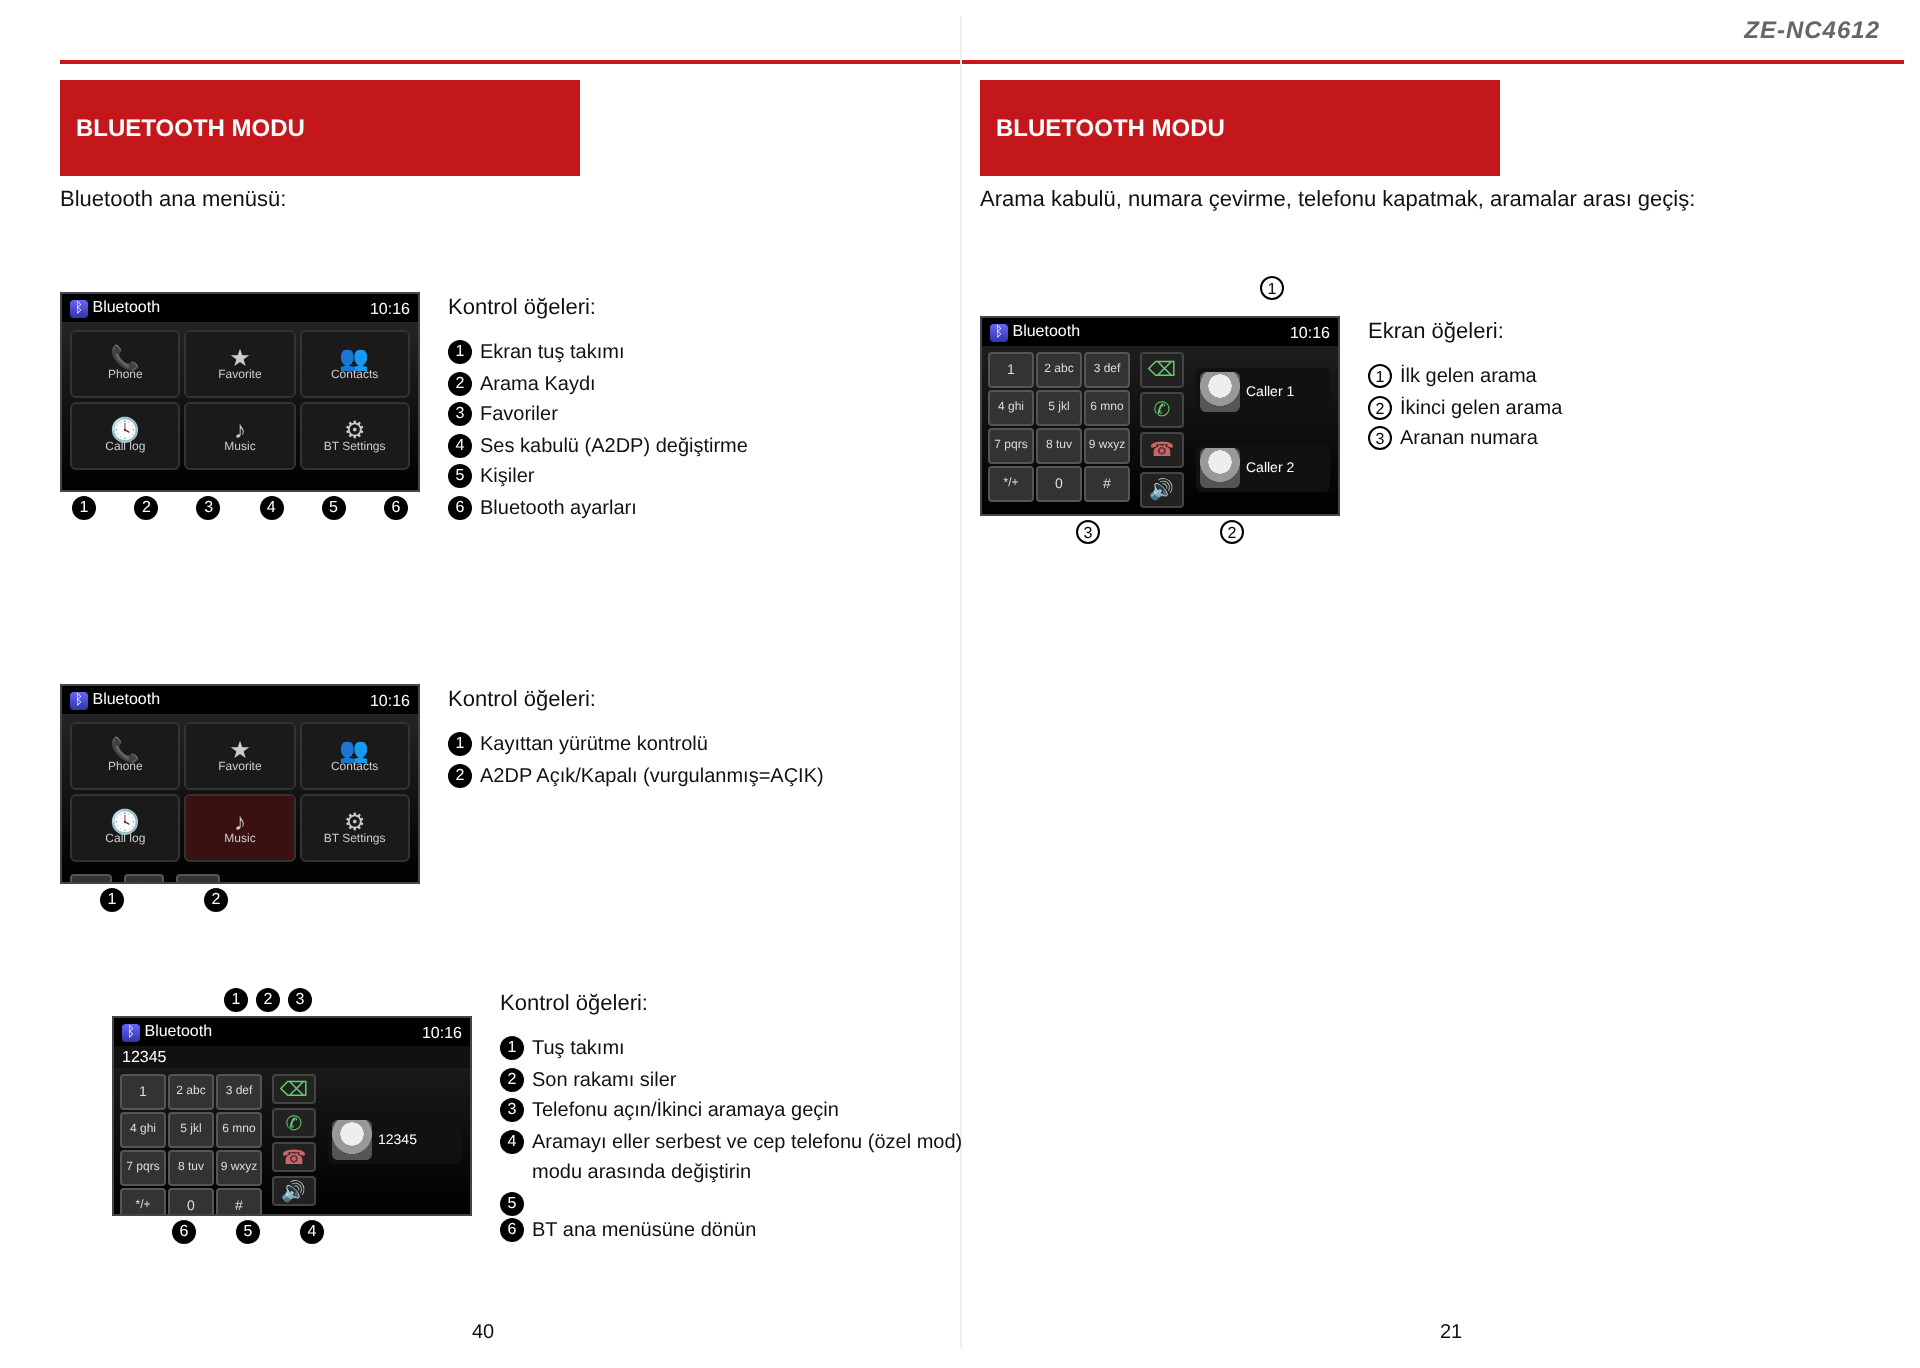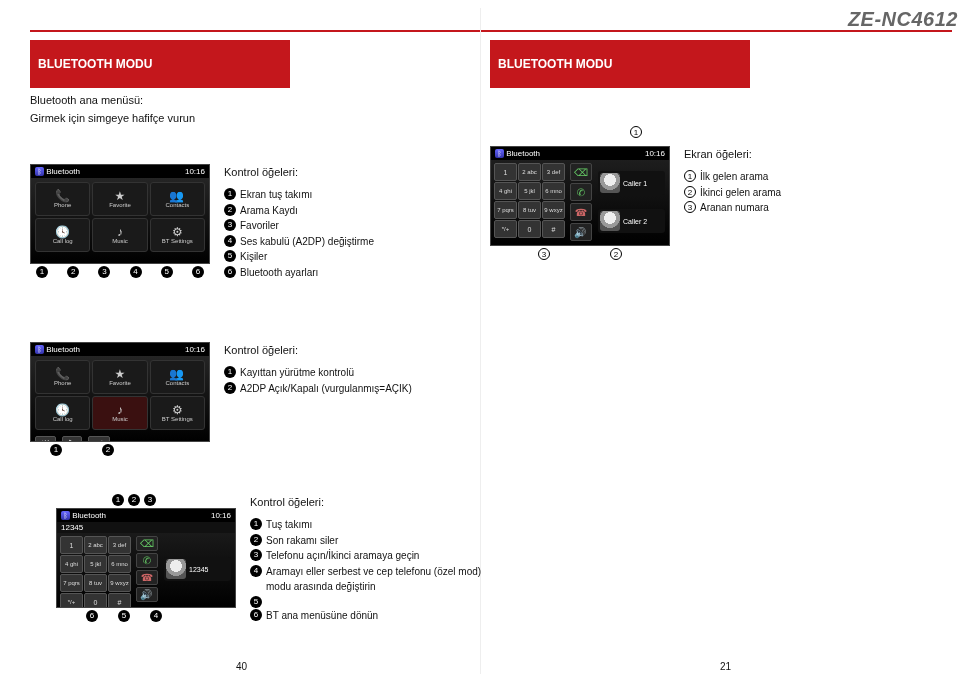--- a/index.html
+++ b/index.html
@@ -13,22 +13,22 @@
     color: #111;
   }
   .page {
     width: 960px;
     height: 684px;
     position: relative;
   }
   .model-header {
     position: absolute;
     top: 8px;
-    right: 2px;
-    font-size: 20px;
+    right: 20px;
+    font-size: 12px;
     font-weight: bold;
     font-style: italic;
     color: #666;
     letter-spacing: 0.5px;
   }
   .red-rule {
     position: absolute;
     top: 30px;
     left: 30px;
     right: 8px;
@@ -268,21 +268,20 @@
 <body>
 
 <div class="page">
   <div class="model-header">ZE-NC4612</div>
   <div class="red-rule"></div>
   <div class="divider"></div>
 
   <div class="col-left">
     <div class="banner">BLUETOOTH MODU</div>
     <div class="subtitle">Bluetooth ana menüsü:</div>
-    <div class="subtitle">Girmek için simgeye hafifçe vurun</div>
 
     <div class="row-top toprow-spacer" style="margin-top:40px;">
 
       <div class="screenshot">
         <div class="bt-screen">
           <div class="bt-top">
             <span><span class="bt-icon">ᛒ</span> <span>Bluetooth</span></span>
             <span>10:16</span>
           </div>
           <div class="bt-grid">
@@ -347,20 +346,21 @@
         <div class="row">
             <span class="num">6</span>
             <span>Bluetooth ayarları</span>
           </div>
       </div>
     </div>
   </div>
 
   <div class="col-right">
     <div class="banner">BLUETOOTH MODU</div>
+    <div class="subtitle">Arama kabulü, numara çevirme, telefonu kapatmak, aramalar arası geçiş:</div>
 
     <div class="row-top" style="margin-top:52px; position:relative;">
       <div class="screenshot" style="position:relative;">
         <div class="callout-top" style="top:-20px; left:140px;">1</div>
         <div class="dial-screen">
           <div class="bt-top">
             <span><span class="bt-icon">ᛒ</span> <span>Bluetooth</span></span>
             <span>10:16</span>
           </div>
           <div class="dial-body">

